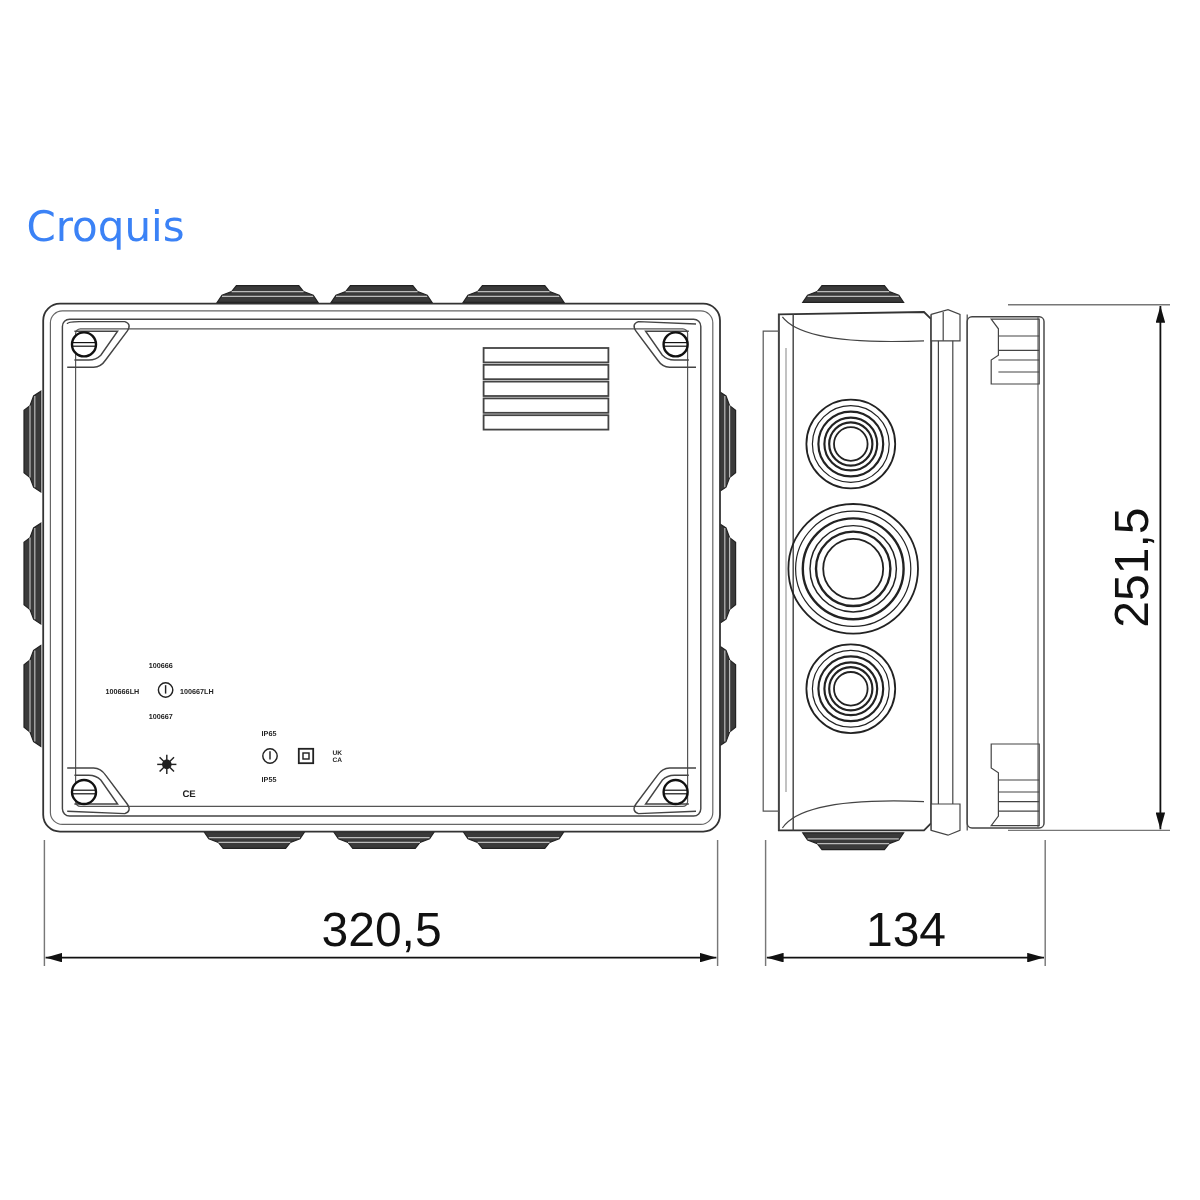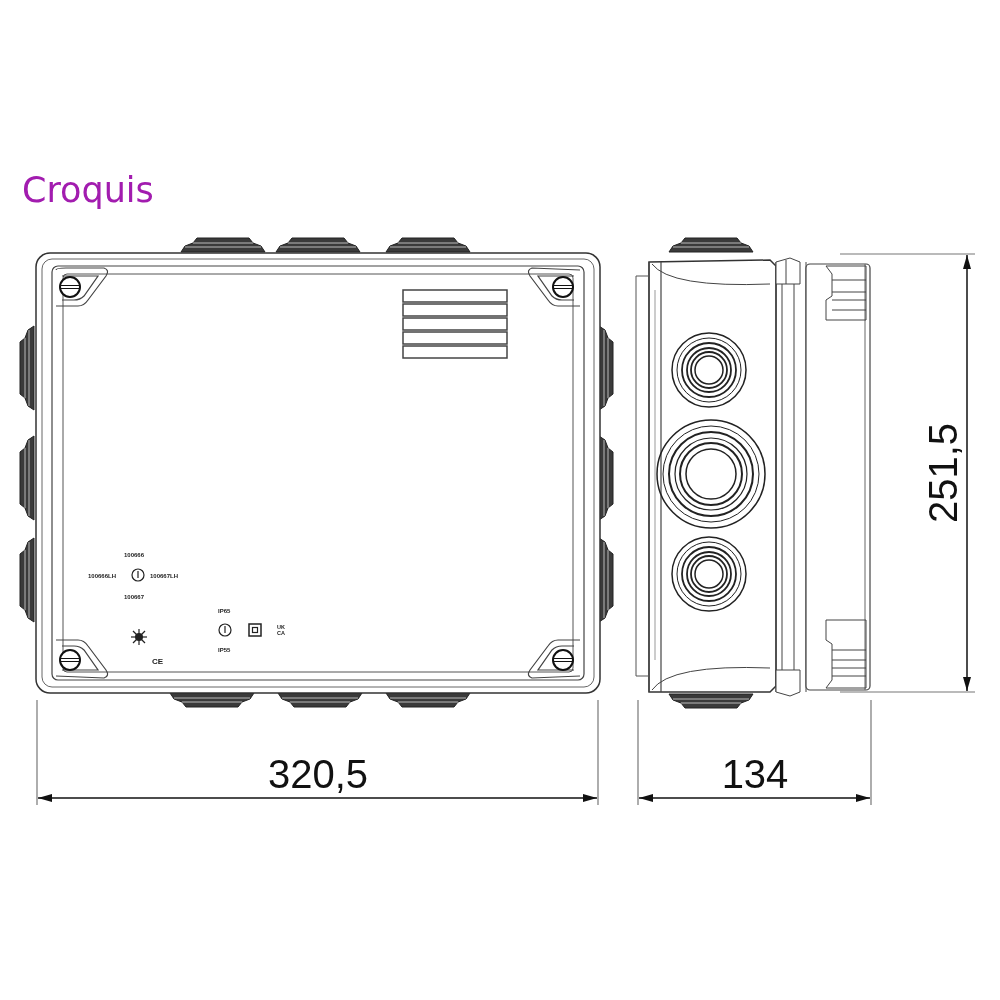--- a/index.html
+++ b/index.html
@@ -1,17 +1,17 @@
 <!DOCTYPE html>
 <html><head>
 <meta charset="utf-8">
 <style>
   html, body { margin: 0; padding: 0; background: #ffffff; }
   body { width: 1000px; height: 1000px; position: relative; overflow: hidden; font-family: "Liberation Sans", sans-serif; }
-  .title { position: absolute; left: 22px; top: 170px; font-family: "DejaVu Sans", sans-serif; font-size: 35px; color: #a21caf; letter-spacing: 0px; }
+  .title { position: absolute; left: 22px; top: 170px; font-family: "DejaVu Sans", sans-serif; font-size: 35px; color: #3b82f6; letter-spacing: 0px; }
   svg { position: absolute; left: 0; top: 0; }
   .dimtext { font-family: "Liberation Sans", sans-serif; fill: #111; }
   .tiny { font-family: "Liberation Sans", sans-serif; font-size: 6px; font-weight: bold; fill: #222; }
 </style>
 </head>
 <body>
 
 <div class="title">Croquis</div>
 
 <svg width="1000" height="1000" viewBox="0 0 1000 1000">

